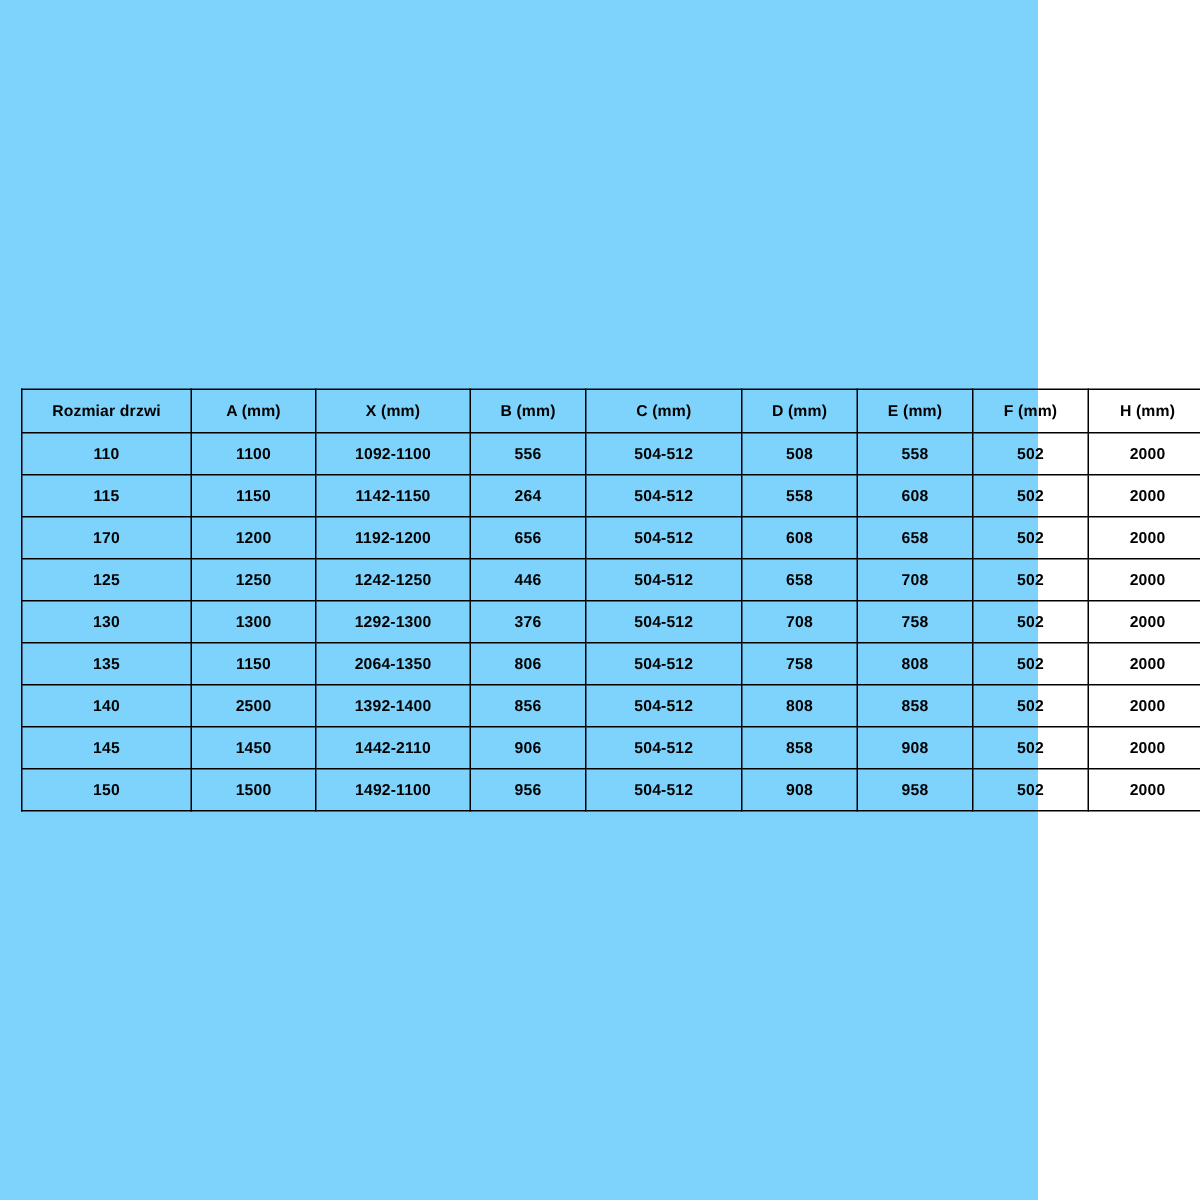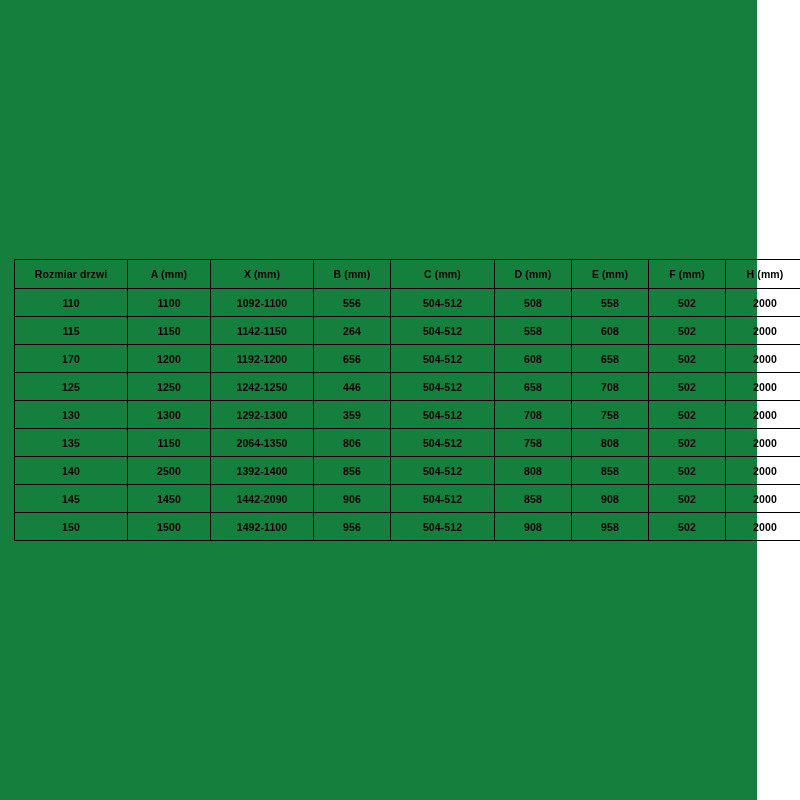--- a/index.html
+++ b/index.html
@@ -12,23 +12,23 @@
     height: 800px;
     font-family: "Liberation Sans", sans-serif;
     color: #000000;
     position: relative;
     overflow: hidden;
   }
   .sheet {
     position: absolute;
     left: 0;
     top: 0;
-    width: 757px;
+    width: 692px;
     height: 800px;
-    background: #15803d;
+    background: #7dd3fc;
   }
   .table-wrap {
     position: absolute;
     left: 14px;
     top: 259px;
     width: 772px;
   }
   table.spec {
     border-collapse: collapse;
     width: 772px;
@@ -133,21 +133,21 @@
           <td>504-512</td>
           <td>658</td>
           <td>708</td>
           <td>502</td>
           <td>2000</td>
         </tr>
         <tr>
           <td>130</td>
           <td>1300</td>
           <td>1292-1300</td>
-          <td>359</td>
+          <td>376</td>
           <td>504-512</td>
           <td>708</td>
           <td>758</td>
           <td>502</td>
           <td>2000</td>
         </tr>
         <tr>
           <td>135</td>
           <td>1150</td>
           <td>2064-1350</td>
@@ -165,21 +165,21 @@
           <td>856</td>
           <td>504-512</td>
           <td>808</td>
           <td>858</td>
           <td>502</td>
           <td>2000</td>
         </tr>
         <tr>
           <td>145</td>
           <td>1450</td>
-          <td>1442-2090</td>
+          <td>1442-2110</td>
           <td>906</td>
           <td>504-512</td>
           <td>858</td>
           <td>908</td>
           <td>502</td>
           <td>2000</td>
         </tr>
         <tr>
           <td>150</td>
           <td>1500</td>

